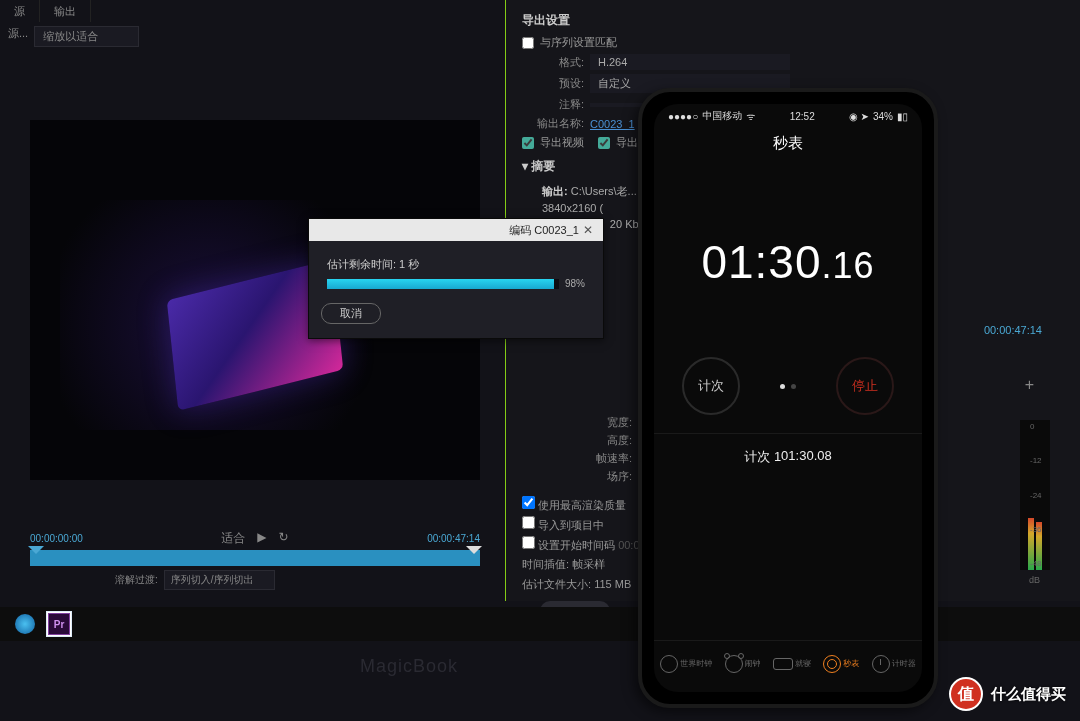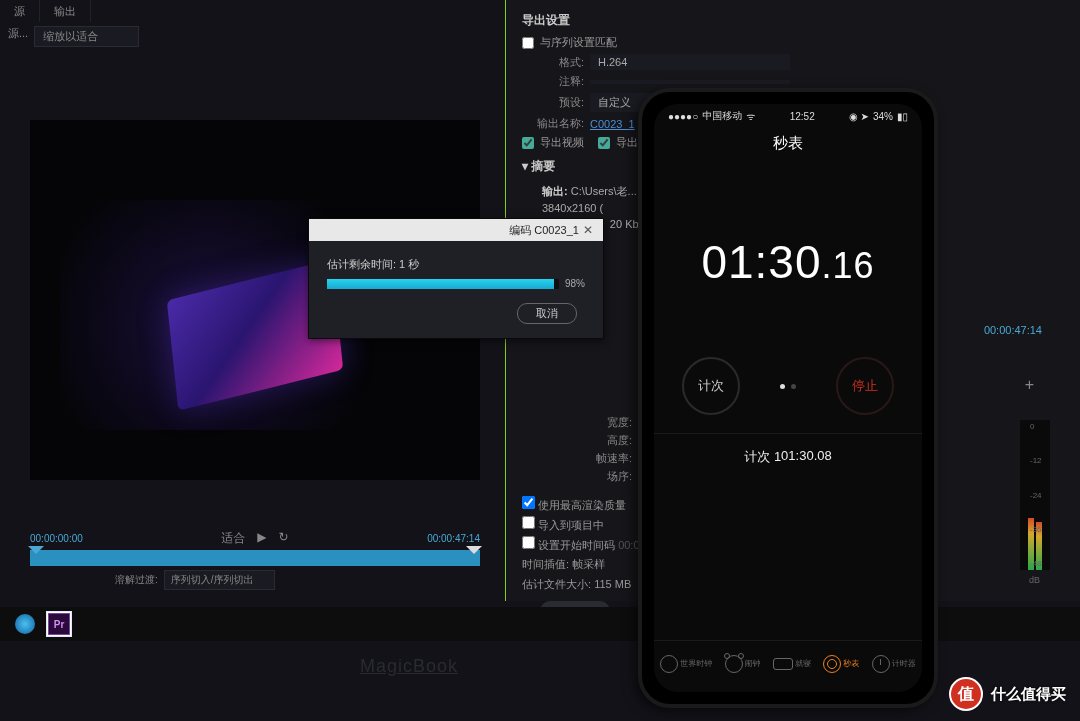--- a/index.html
+++ b/index.html
@@ -44,21 +44,21 @@
 
 .dialog { position: absolute; top: 218px; left: 308px; width: 296px; background: #1f1f26; border: 1px solid #0a0a0a; box-shadow: 0 2px 8px #00000080; }
 .dialog-titlebar { height: 22px; background: #e8e8e8; color: #222; font-size: 11px; display: flex; align-items: center; padding: 0 6px; justify-content: flex-end; }
 .dialog-titlebar .x { font-family: Arial; font-size: 12px; color: #555; padding: 0 4px;}
 .dialog-body { padding: 16px 18px 14px; }
 .dialog-body .eta { font-size: 11px; color: #ccc; margin-bottom: 6px; }
 .progress-wrap { display: flex; align-items: center; gap: 6px; }
 .progress-track { flex: 1; height: 10px; background: #0d0d12; position: relative; }
 .progress-fill { height: 100%; background: linear-gradient(#28d4f0, #18a8d0); }
 .progress-pct { font-size: 10px; color: #aaa; }
-.dialog-footer { text-align: right; padding: 0 26px 14px; }
+.dialog-footer { text-align: left; padding: 0 12px 14px; }
 .cancel-btn { display: inline-block; border: 1px solid #666; border-radius: 10px; padding: 2px 18px; font-size: 11px; color: #ccc; }
 
 
 .right-timecode { position: absolute; top: 324px; right: 38px; font-size: 11px; color: #4aa8d4; }
 .right-plus { position: absolute; top: 376px; right: 46px; color: #888; font-size: 16px; }
 .audio-meter { position: absolute; top: 420px; right: 30px; width: 30px; height: 150px; background: linear-gradient(#0a0a0a, #0a0a0a); display: flex; gap: 2px; align-items: flex-end; justify-content: center; }
 .audio-meter .bar { width: 6px; background: linear-gradient(to top, #2aa84a 0%, #d4a82a 70%, #d4482a 100%); height: 35%; }
 .audio-meter .scale { position: absolute; right: -2px; top: 0; bottom: 0; width: 22px; color: #666; font-size: 8px; display: flex; flex-direction: column; justify-content: space-between; text-align: left; padding: 2px 0;}
 .audio-label { position: absolute; right: 40px; bottom: 136px; font-size: 9px; color: #666;}
 
@@ -94,21 +94,21 @@
 .ptab .picon.alarm::before{left:-2px;} .ptab .picon.alarm::after{right:-2px;}
 .ptab .picon.bed { border-radius: 3px; width: 20px; height: 12px; }
 .ptab .picon.sw::before { content:""; position:absolute; inset:3px; border:1.5px solid currentColor; border-radius:50%;}
 .ptab .picon.timer::before { content:""; position:absolute; top:3px; left:7px; width:1.5px; height:6px; background:currentColor;}
 
 
 .watermark { position: absolute; bottom: 10px; right: 14px; display: flex; align-items: center; gap: 8px; }
 .wm-badge { width: 34px; height: 34px; border-radius: 50%; background: #d03020; color: #fff; display: flex; align-items: center; justify-content: center; font-size: 16px; font-weight: bold; border: 2px solid #fff; }
 .wm-text { color: #fff; font-size: 15px; font-weight: bold; text-shadow: 0 0 3px #000;}
 
-.magicbook { position: absolute; bottom: 44px; left: 360px; color: #2a2a32; font-size: 18px; letter-spacing: 1px; text-decoration: underline;}
+.magicbook { position: absolute; bottom: 44px; left: 360px; color: #2a2a32; font-size: 18px; letter-spacing: 1px;}
 </style>
 </head>
 <body>
 
 <div class="premiere-bg">
 
   <div class="top-tabs">
     <div>源</div>
     <div>输出</div>
   </div>
@@ -142,26 +142,26 @@
     <h4>导出设置</h4>
     <div class="export-row">
         <input type="checkbox" style="">
         <span>与序列设置匹配</span>
       </div>
     <div class="export-row">
         <label>格式:</label>
         <span class="field">H.264</span>
       </div>
     <div class="export-row">
+        <label>预设:</label>
+        <span class="field">自定义</span>
+      </div>
+    <div class="export-row">
         <label>注释:</label>
         <span class="field"></span>
-      </div>
-    <div class="export-row">
-        <label>预设:</label>
-        <span class="field">自定义</span>
       </div>
     <div class="export-row">
         <label>输出名称:</label>
         <span style="color:#4a90d4;text-decoration:underline">C0023_1</span>
       </div>
     <div class="export-row">
       <input type="checkbox" checked="" style="">
         <span>导出视频</span>
       <input type="checkbox" checked="" style="margin-left: 8px;">
         <span>导出音频</span>

